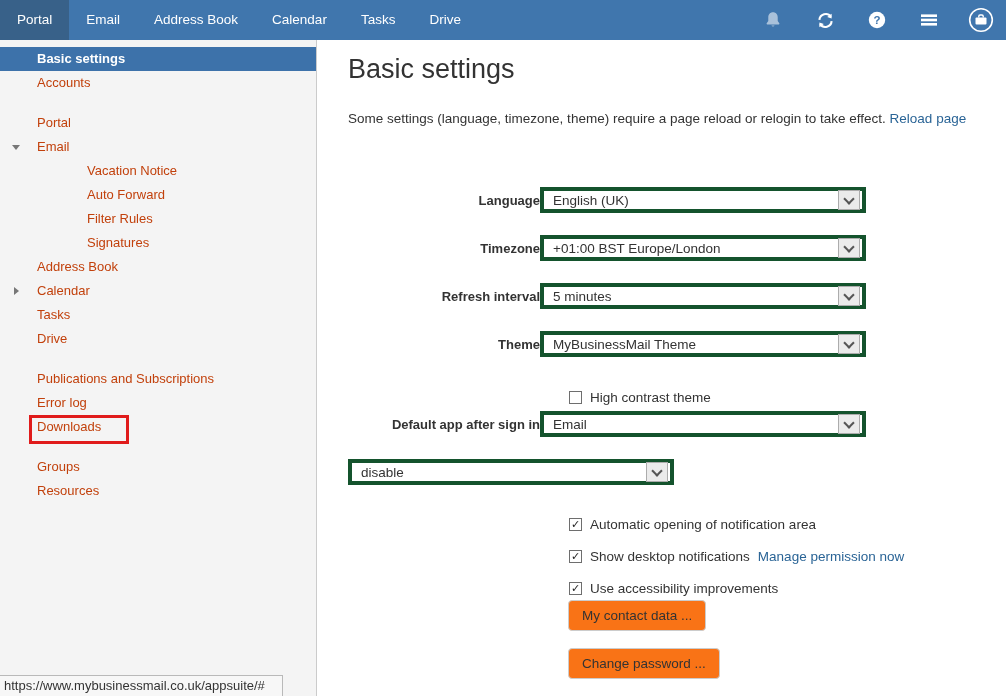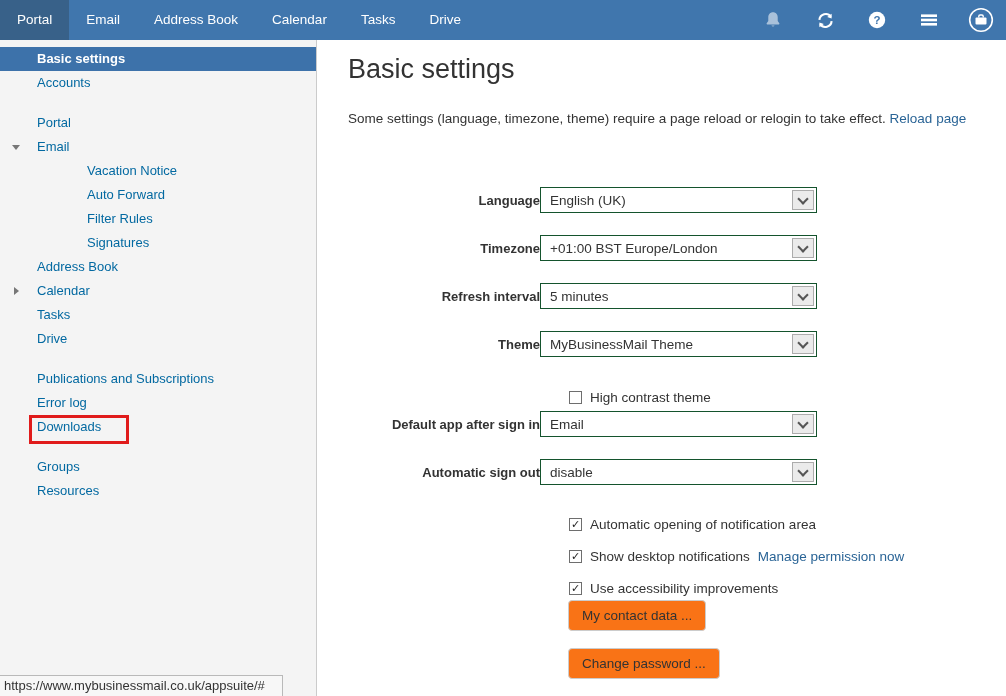--- a/index.html
+++ b/index.html
@@ -14,40 +14,40 @@
   .tabs { display:flex; height:40px; }
   .tab { line-height:40px; padding:0 17px; color:#fff; font-size:13.5px; cursor:pointer; white-space:nowrap; }
   .tab.active { background:#386189; }
   .topbar-icons { position:absolute; right:12px; top:0; height:40px; display:flex; align-items:center; gap:26px; }
   .icon-btn { background:none; border:none; padding:0; width:26px; height:26px; display:flex; align-items:center; justify-content:center; cursor:pointer; }
 
   
   .sidebar { position:absolute; top:40px; left:0; bottom:0; width:317px; background:#f4f4f4;
              border-right:1px solid #cbcbcb; padding-top:7px; box-sizing:border-box; z-index:2; }
   .nav-item { position:relative; height:24px; line-height:24px; padding-left:37px;
-              font-size:13px; color:#0369a1; cursor:pointer; white-space:nowrap; }
+              font-size:13px; color:#c2410c; cursor:pointer; white-space:nowrap; }
   .nav-item.child { padding-left:67px;margin-left:20px; }
   .nav-item.gap { margin-top:16px; }
   .nav-item.selected { background:#3d72aa; color:#fff; font-weight:bold; }
   .caret-down { position:absolute; left:12px; top:10px; width:0; height:0;
                 border-left:4px solid transparent; border-right:4px solid transparent; border-top:5px solid #777; }
   .caret-right { position:absolute; left:14px; top:8px; width:0; height:0;
                  border-top:4px solid transparent; border-bottom:4px solid transparent; border-left:5px solid #777; }
   .annotation-box { position:absolute; left:29px; top:375px; width:100px; height:29px; box-sizing:border-box;
                     border:3px solid #e01b1b; pointer-events:none; z-index:3; }
 
   
   .content { position:absolute; top:40px; left:318px; right:0; bottom:0; background:#fff; }
   .page-title { position:absolute; left:30px; top:14px; font-size:27px; font-weight:300; color:#333; }
   .intro { position:absolute; left:30px; top:68px; width:622px; font-size:13.5px; line-height:22px; color:#333; }
   a { color:#2a6496; cursor:pointer; }
 
   .form-row { position:absolute; left:30px; display:flex; align-items:center; height:26px; }
   .form-label { width:192px; text-align:right; font-size:13px; font-weight:bold; color:#333; flex:none; }
-  .select { width:277px; height:26px; box-sizing:border-box; border:1px solid #14532d; background:#fff;
+  .select { width:326px; height:26px; box-sizing:border-box; border:4px solid #14532d; background:#fff;
             display:flex; align-items:center; justify-content:space-between; cursor:pointer; flex:none; }
   .select-value { padding-left:9px; font-size:13.5px; color:#333; white-space:nowrap; }
   .select-arrow { width:22px; height:20px; margin:2px; background:#ebebeb; border:1px solid #acacac;
                   position:relative; box-sizing:border-box; flex:none; }
   .select-arrow::after { content:""; position:absolute; left:6px; top:4px; width:6px; height:6px;
                          border-right:2px solid #555; border-bottom:2px solid #555; transform:rotate(45deg); }
 
   .cb-row { position:absolute; left:251px; display:flex; align-items:center; gap:8px;
             font-size:13.5px; color:#333; cursor:pointer; height:16px; white-space:nowrap;margin-top:12px; }
   .cb-box { width:13px; height:13px; box-sizing:border-box; border:1px solid #6e6e6e; background:#fff;
@@ -189,21 +189,20 @@
 
     <div class="form-row" style="top:371px">
       <span class="form-label">Default app after sign in</span>
       <div class="select">
         <span class="select-value">Email</span>
         <span class="select-arrow"></span>
       </div>
     </div>
 
     <div class="form-row" style="top:419px">
-      <span class="form-label">Automatic sign out</span>
       <div class="select">
         <span class="select-value">disable</span>
         <span class="select-arrow"></span>
       </div>
     </div>
 
     <label class="cb-row" style="top:464px">
       <span class="cb-box">✓</span>
       <span>Automatic opening of notification area</span>
     </label>

